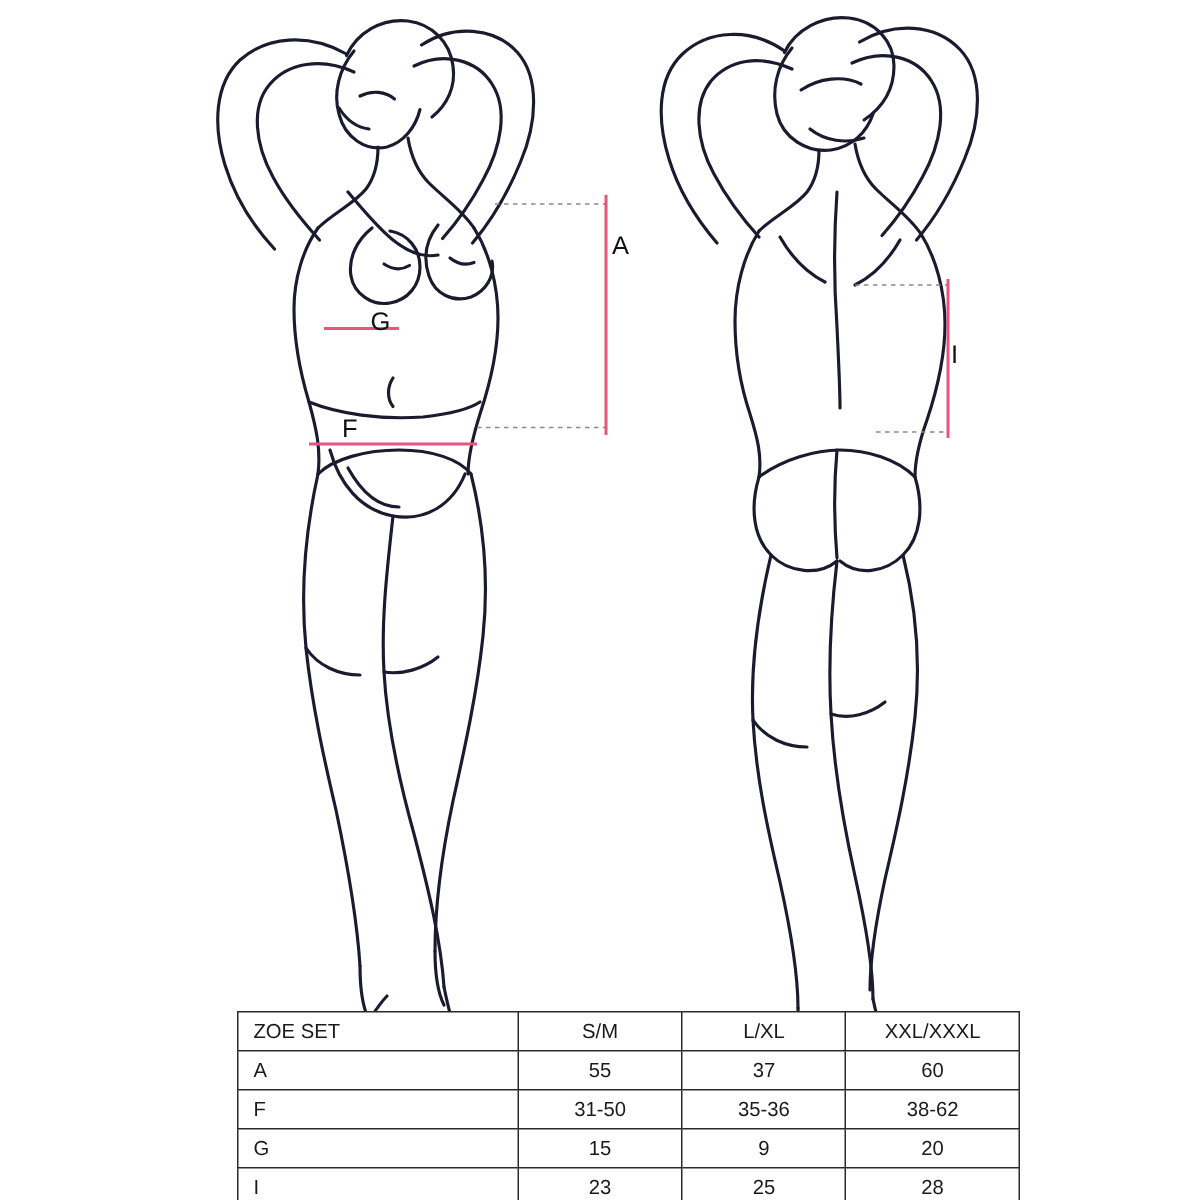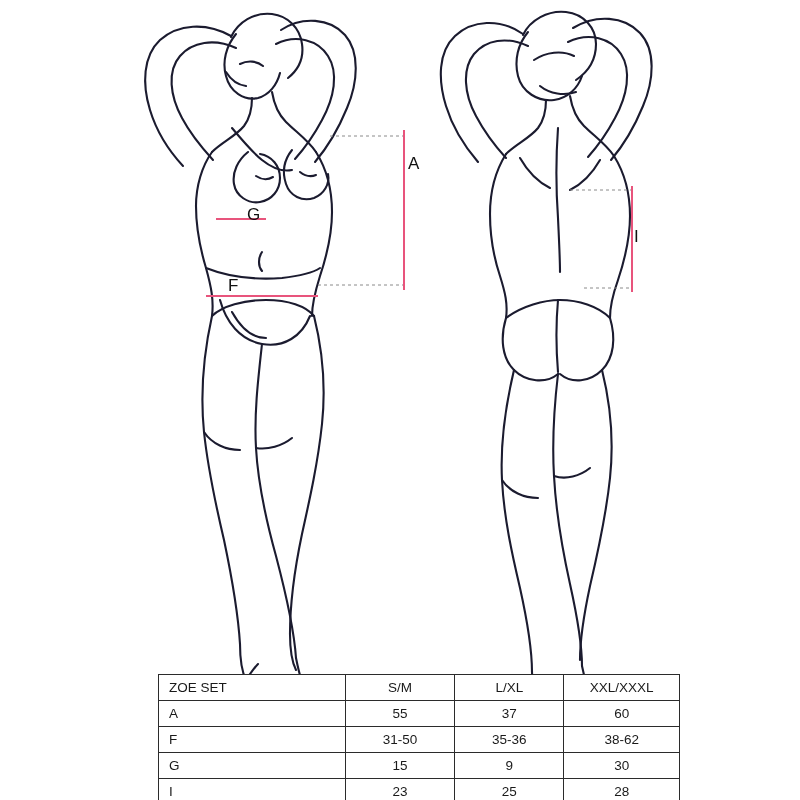--- a/index.html
+++ b/index.html
@@ -199,21 +199,21 @@
       <tr>
         <td class="rowhead">F</td>
         <td class="col">31-50</td>
         <td class="col">35-36</td>
         <td class="col">38-62</td>
       </tr>
       <tr>
         <td class="rowhead">G</td>
         <td class="col">15</td>
         <td class="col">9</td>
-        <td class="col">30</td>
+        <td class="col">20</td>
       </tr>
       <tr>
         <td class="rowhead">I</td>
         <td class="col">23</td>
         <td class="col">25</td>
         <td class="col">28</td>
       </tr>
     </tbody>
   </table>
 

